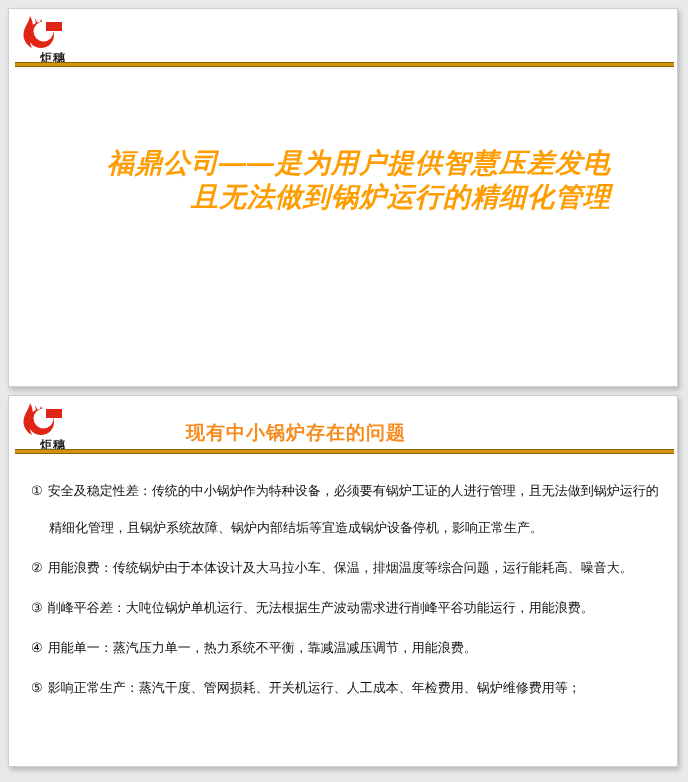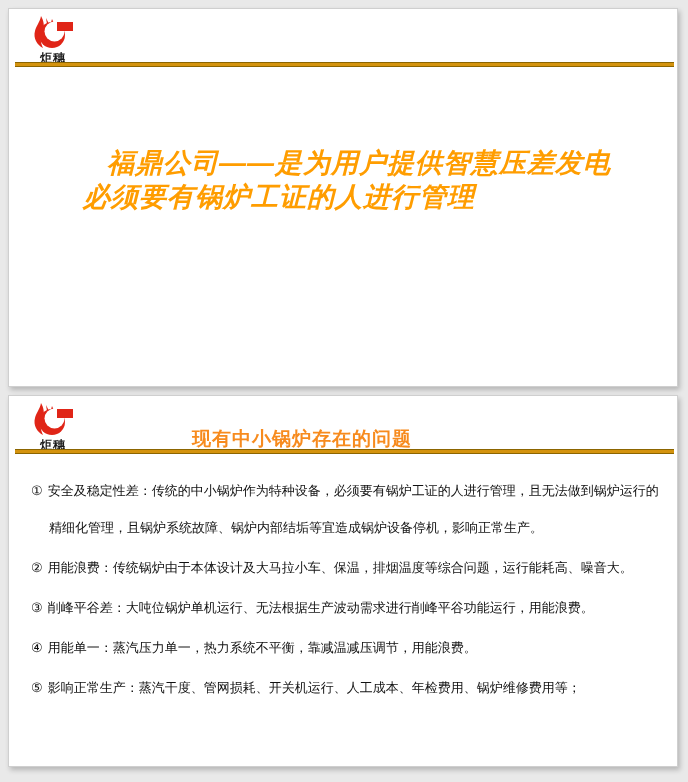--- a/index.html
+++ b/index.html
@@ -12,40 +12,41 @@
   .slide {
     position:absolute; left:8px; width:670px;
     background:#ffffff;
     border:1px solid #cfcfcf;
     box-shadow:2px 3px 5px rgba(0,0,0,0.22);
     box-sizing:border-box;
   }
   #slide1 { top:8px;  height:379px; }
   #slide2 { top:395px; height:372px; }
 
-  .logo { position:absolute; left:20px; top:6px; width:48px; text-align:center; }
+  .logo { position:absolute; left:9px; top:6px; width:48px; text-align:right; }
   .logo svg { display:block; margin:0 auto; }
   .logo-text {
     font-size:12px; font-weight:bold; color:#1a1a1a;
     letter-spacing:1px; line-height:12px; margin-top:1px;
   }
 
   .divider {
     position:absolute; left:6px; right:3px; top:53px; height:3px;
     background:#d4930e;
     border-top:1px solid #8c6500;
     border-bottom:1px solid #8c6500;
   }
 
   .tagline {
     position:absolute; left:74px; top:137px; width:528px;
     font-size:27px; line-height:34px;
     font-weight:bold; font-style:italic;
     color:#ff9d00;
     letter-spacing:1px;
+    text-align:right;
   }
   .tagline .tl-line:first-child { text-indent:24px; }
 
   .slide-title {
     position:absolute; left:168px; top:15px;
     font-size:19px; font-weight:bold;
     color:#f78b1e; letter-spacing:1px;
   }
 
   .issues {
@@ -70,36 +71,36 @@
       <rect x="25" y="7" width="16" height="9" fill="#e02517"></rect>
     </svg>
     <div class="logo-text">炬穗</div>
   </div>
   <div class="divider"></div>
 
   <div class="tagline" style="color: rgb(255, 157, 0);">
   <div class="tl-line">福鼎公司——是为用户提供智慧压差发电</div>
 
 
-  <div class="tl-line">必须要有锅炉工证的人进行管理</div>
+  <div class="tl-line">且无法做到锅炉运行的精细化管理</div>
 </div>
 </section>
 
 <section class="slide" id="slide2">
   <div class="logo">
     <svg width="42" height="36" viewBox="0 0 42 36" aria-hidden="true">
       <path d="M9 1 C8 7 4 11 3 16 C1 23 5 30 11 33 C8 27 8 21 11 15 C12.5 11.5 12 6 9 1 Z" fill="#e02517"></path>
       <path d="M14 3 L18 11 L20 4 L23.5 12 L16 15.5 Z" fill="#e02517"></path>
       <circle cx="20" cy="20" r="13" fill="#e02517"></circle>
       <circle cx="22.5" cy="16.5" r="10" fill="#ffffff"></circle>
       <rect x="25" y="7" width="16" height="9" fill="#e02517"></rect>
     </svg>
     <div class="logo-text">炬穗</div>
   </div>
-  <h1 class="slide-title" style="margin: 15px; color: rgb(247, 139, 30);">现有中小锅炉存在的问题</h1>
+  <h1 class="slide-title" style="margin: 9px; color: rgb(247, 139, 30);">现有中小锅炉存在的问题</h1>
   <div class="divider"></div>
 
   <ul class="issues">
   <li><span class="num">①</span><span class="label">安全及稳定性差：</span><span class="text">传统的中小锅炉作为特种设备，必须要有锅炉工证的人进行管理，且无法做到锅炉运行的精细化管理，且锅炉系统故障、锅炉内部结垢等宜造成锅炉设备停机，影响正常生产。</span></li>
 
   <li><span class="num">②</span><span class="label">用能浪费：</span><span class="text">传统锅炉由于本体设计及大马拉小车、保温，排烟温度等综合问题，运行能耗高、噪音大。</span></li>
 
   <li><span class="num">③</span><span class="label">削峰平谷差：</span><span class="text">大吨位锅炉单机运行、无法根据生产波动需求进行削峰平谷功能运行，用能浪费。</span></li>
 
   <li><span class="num">④</span><span class="label">用能单一：</span><span class="text">蒸汽压力单一，热力系统不平衡，靠减温减压调节，用能浪费。</span></li>

